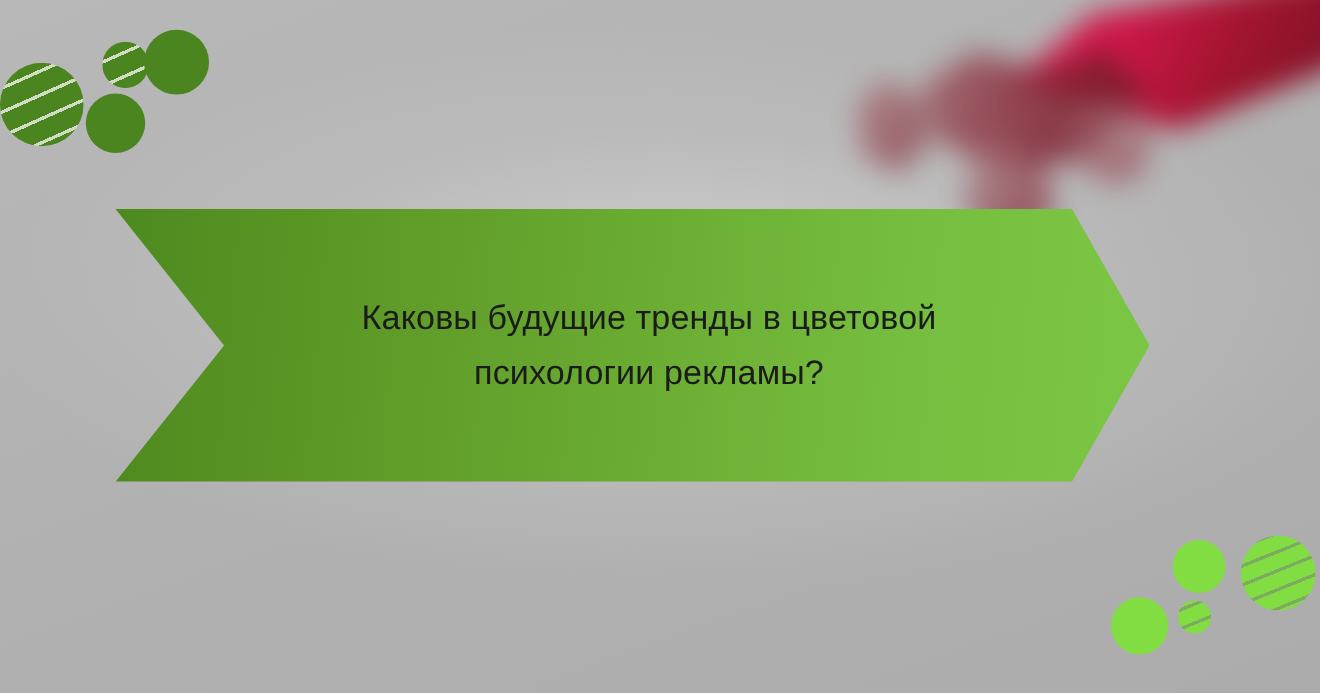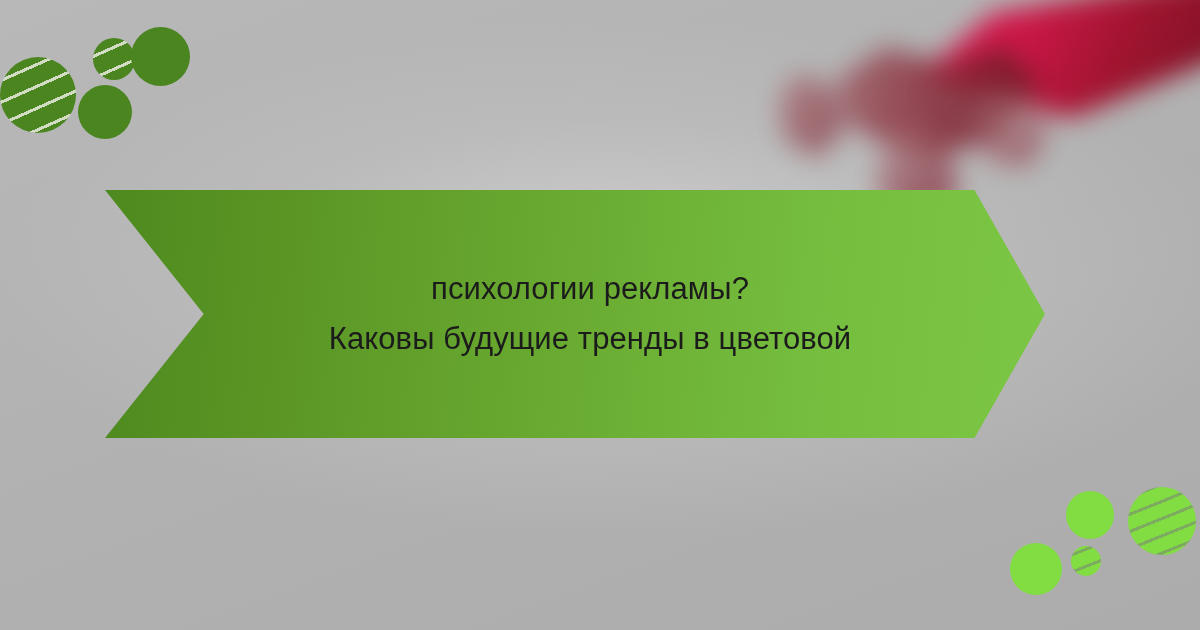--- a/index.html
+++ b/index.html
@@ -147,22 +147,22 @@
   <div class="crimson-wrap">
     <div class="crimson-blob cb-main"></div>
     <div class="crimson-blob cb-tail"></div>
     <div class="crimson-blob cb-fleck-a"></div>
     <div class="crimson-blob cb-fleck-b"></div>
     <div class="crimson-blob cb-fleck-c"></div>
   </div>
 
   <div class="banner">
     <div class="banner-inner">
+      <div class="banner-line">Каковы будущие тренды в цветовой</div>
       <div class="banner-line">психологии рекламы?</div>
-      <div class="banner-line">Каковы будущие тренды в цветовой</div>
     </div>
   </div>
 
   <div class="deco-cluster" style="left:0; top:0; width:1200px; height:630px;">
     <div class="deco-circle striped-light" style="left:1128px; top:487px; width:68px; height:68px; background-color:#82dd42;"></div>
     <div class="deco-circle" style="left:1066px; top:491px; width:48px; height:48px; background-color:#82dd42;"></div>
     <div class="deco-circle striped-light" style="left:1071px; top:546px; width:30px; height:30px; background-color:#82dd42;"></div>
     <div class="deco-circle" style="left:1010px; top:543px; width:52px; height:52px; background-color:#82dd42;"></div>
   </div>
 

